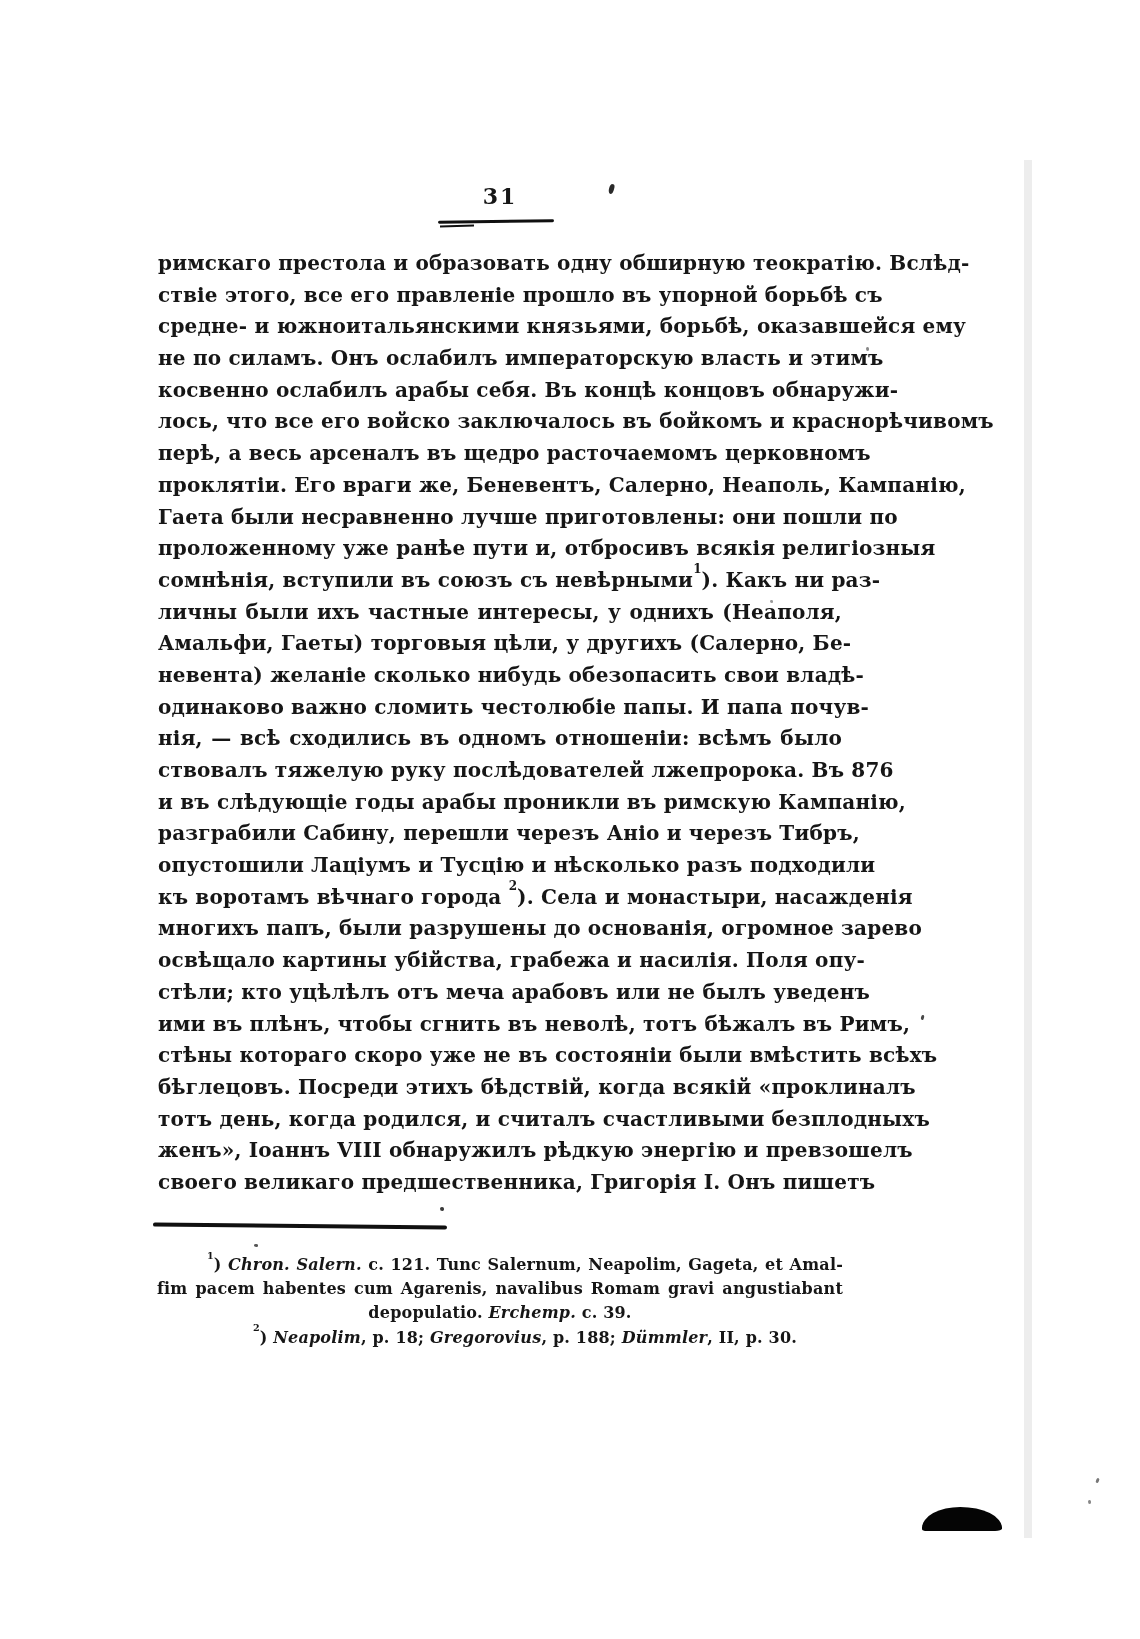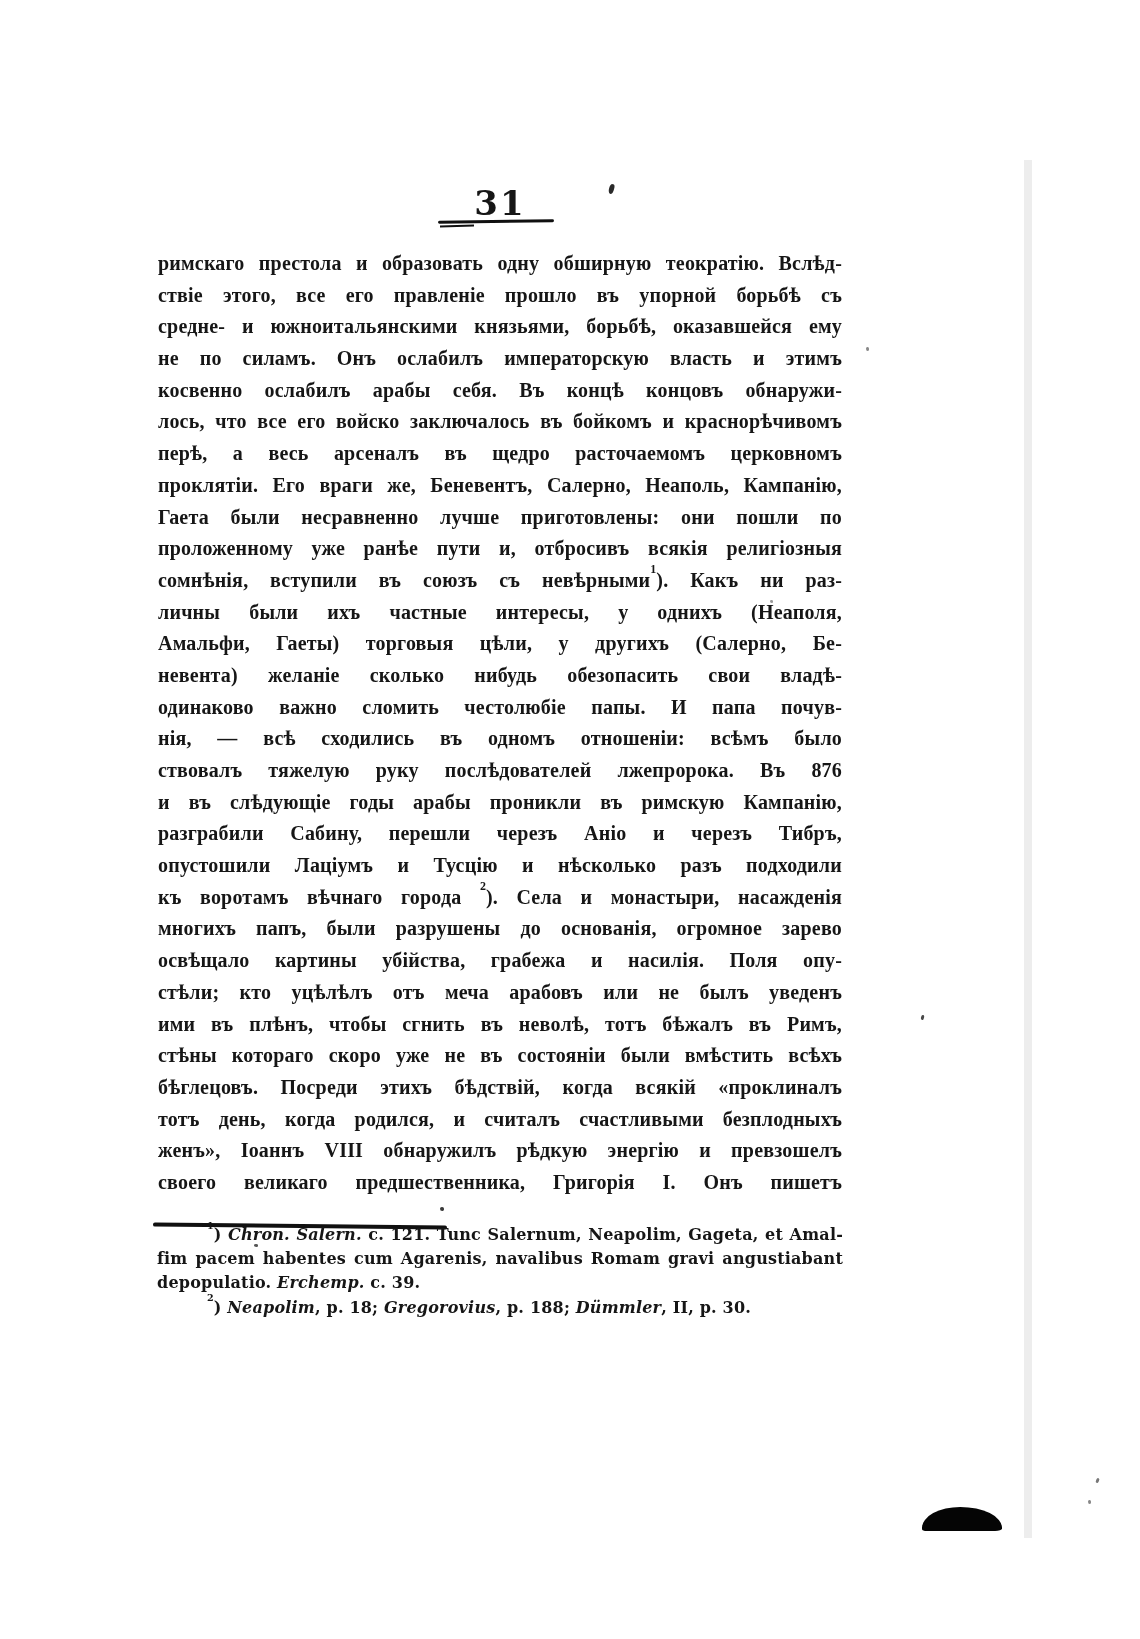--- a/index.html
+++ b/index.html
@@ -25,21 +25,21 @@
     height: 1378px;
     background: #ededed;
   }
   
   .pageno {
     position: absolute;
     top: 183px;
     left: 158px;
     width: 684px;
     text-align: center;
-    font-size: 34px;
+    font-size: 22px;
     font-weight: bold;
     letter-spacing: 2px;
   }
   .pageno-rule {
     position: absolute;
     top: 220px;
     left: 438px;
     width: 116px;
     height: 3px;
     background: #101010;
@@ -57,21 +57,20 @@
   }
   
   .body-text {
     position: absolute;
     top: 248px;
     left: 158px;
     width: 684px;
     font-size: 20px;
     font-weight: bold;
     letter-spacing: 0.2px;
-    font-family: Liberation Serif, serif;
   }
   .body-line {
     height: 31.7px;
     line-height: 31.7px;
     text-align: justify;
     text-align-last: justify;
     white-space: nowrap;
   }
   sup.fnref {
     font-size: 0.60em;
@@ -87,31 +86,32 @@
     left: 153px;
     width: 294px;
     height: 3.5px;
     background: #101010;
     border-radius: 2px;
     transform: rotate(0.55deg);
   }
   
   .footnotes {
     position: absolute;
-    top: 1223px;
+    top: 1253px;
     left: 157px;
     width: 686px;
     font-size: 16px;
     font-weight: bold;
     letter-spacing: 0.2px;
   }
   .fn-line {
     height: 24.2px;
     line-height: 24.2px;
     white-space: nowrap;
+    text-align: center;
   }
   .fn-line.justify {
     text-align: justify;
     text-align-last: justify;
   }
   .fn-line.indent {
     padding-left: 50px;
   }
   .fn-line i { font-style: italic; }
   

